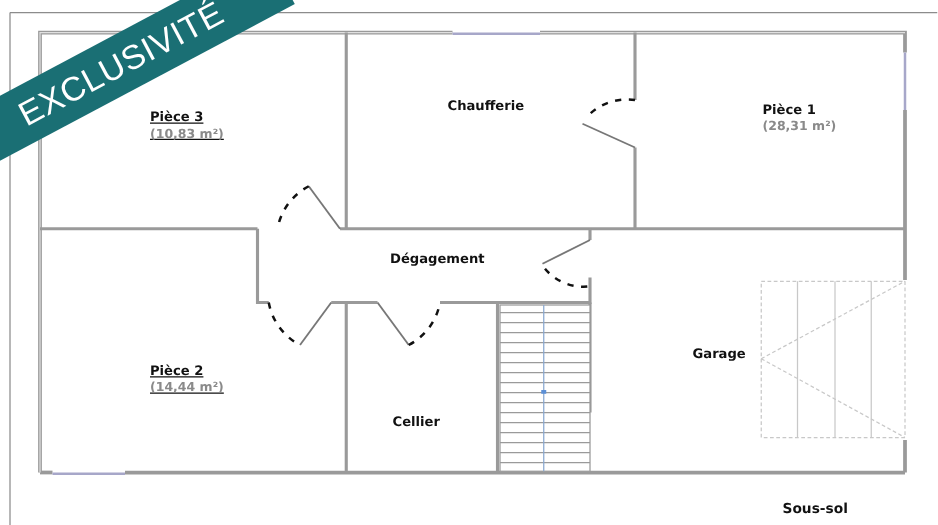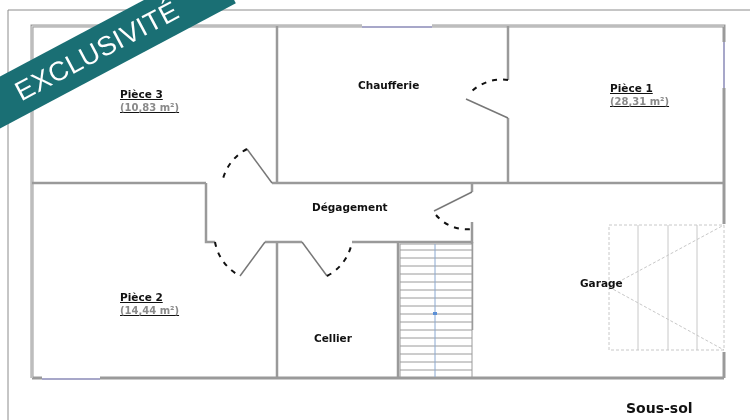--- a/index.html
+++ b/index.html
@@ -7,21 +7,21 @@
            font-family: "DejaVu Sans", "Liberation Sans", sans-serif; }
     #plan { position: absolute; left: 0; top: 0; width: 750px; height: 420px; }
     .label { position: absolute; font-weight: bold; font-size: 10.5px; color: #111111; white-space: nowrap; line-height: 13px; }
     .area { display: block; font-weight: bold; font-size: 10px; color: #8a8a8a; line-height: 13px; }
     .ribbon {
       position: absolute; left: -48px; top: 28px; width: 290px; height: 46px;
       background: #1a6f74; color: #ffffff; transform: rotate(-28deg); transform-origin: center;
       display: flex; align-items: center; justify-content: center;
       font-family: "Liberation Sans", "DejaVu Sans", sans-serif; font-size: 27px; letter-spacing: 0.5px;
     }
-    .level { position: absolute; left: 626px; top: 400px; font-size: 14px; font-weight: bold; color: #111; }
+    .level { position: absolute; left: 626px; top: 400px; font-size: 11px; font-weight: bold; color: #111; }
   </style>
 </head>
 <body>
 
 <svg id="plan" viewBox="0 0 750 420" xmlns="http://www.w3.org/2000/svg">
 
   <g fill="none" stroke="#8c8c8c" stroke-width="1">
     <line x1="8" y1="10" x2="750" y2="10"></line>
     <line x1="8" y1="10" x2="8" y2="420"></line>
   </g>
@@ -127,33 +127,33 @@
   </g>
 </svg>
 
 <div class="label" style="left:120px; top:88px;text-decoration:underline;">
   <span>Pièce 3</span>
   <span class="area">(10,83 m²)</span>
 </div>
 <div class="label" style="left:358px; top:79px;">
   <span>Chaufferie</span>
 </div>
-<div class="label" style="left:610px; top:82px;text-decoration:underline;">
+<div class="label" style="left:610px; top:82px;">
   <span>Pièce 1</span>
   <span class="area">(28,31 m²)</span>
 </div>
 <div class="label" style="left:312px; top:201px;">
   <span>Dégagement</span>
 </div>
 <div class="label" style="left:120px; top:291px;text-decoration:underline;">
   <span>Pièce 2</span>
   <span class="area">(14,44 m²)</span>
 </div>
 <div class="label" style="left:314px; top:300px;margin-top:32px;">
   <span>Cellier</span>
 </div>
-<div class="label" style="left:580px; top:277px;text-align:center;">
+<div class="label" style="left:554px; top:277px;text-align:center;">
   <span>Garage</span>
 </div>
 
 <div class="level">Sous-sol</div>
 
 <div class="ribbon">EXCLUSIVITÉ</div>
 
 </body></html>

